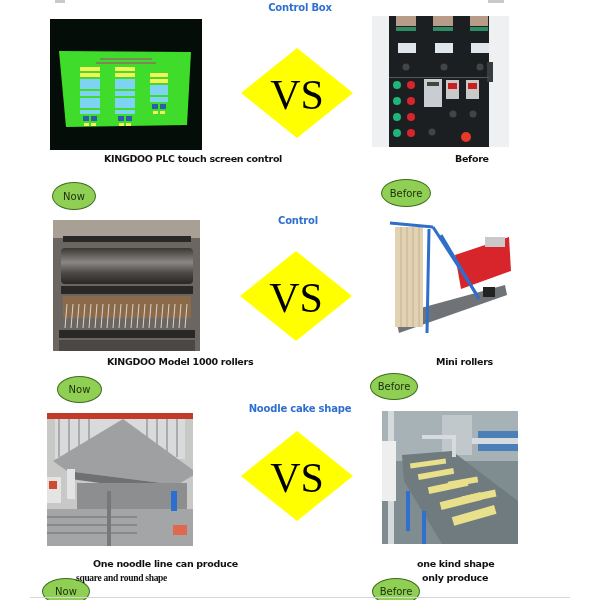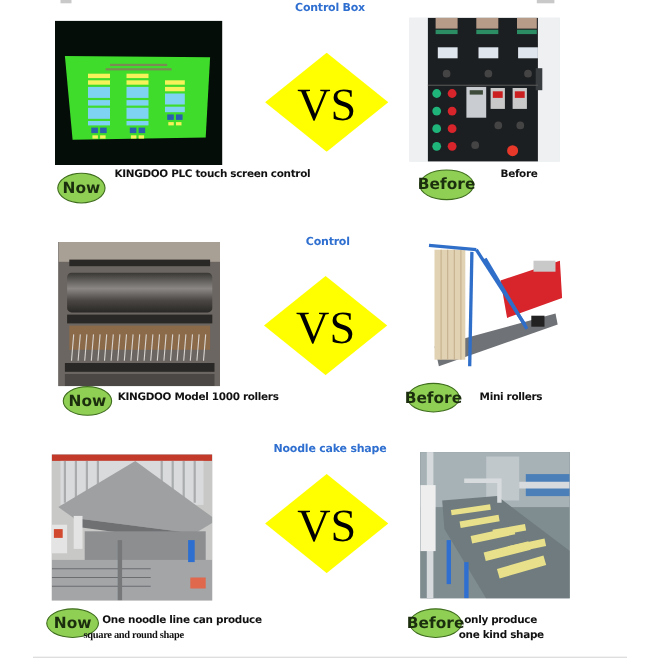--- a/index.html
+++ b/index.html
@@ -24,24 +24,25 @@
   }
   .vs-diamond svg { display: block; width: 100%; height: 100%; }
 
   .oval {
     position: absolute;
     border-radius: 50%;
     background: #8fcf54;
     border: 1px solid #3f6d1e;
     display: flex; align-items: center; justify-content: center;
     font-family: "DejaVu Sans", "Liberation Sans", sans-serif;
-    font-weight: bold;
-    font-size: 14px;
+    font-weight: normal;
+    font-size: 10px;
     color: #1b2e0d;
     cursor: default;
+    margin-top: 25px;
   }
 
   .caption {
     position: absolute;
     font-family: "DejaVu Sans", "Liberation Sans", sans-serif;
     font-weight: bold;
     font-size: 9.5px;
     color: #111;
     white-space: nowrap;
     letter-spacing: -0.3px;
@@ -320,18 +321,18 @@
   </div>
 
   <div class="oval" style="left:42px; top:553px; width:48px; height:27px;">Now</div>
   <div class="caption" style="left:93px; top:557px; width:160px;">
     <div>One noodle line can produce</div>
     <div style="margin-left:-17px;font-family:Liberation Serif, serif;">square and round shape</div>
   </div>
 
   <div class="oval" style="left:372px; top:553px; width:48px; height:27px;">Before</div>
   <div class="caption" style="left:422px; top:557px; width:120px;">
+    <div style="margin-left:-5px;">one kind shape</div>
     <div>only produce</div>
-    <div style="margin-left:-5px;">one kind shape</div>
   </div>
 </div>
 
 <div class="bottom-rule"></div>
 
 </body></html>

